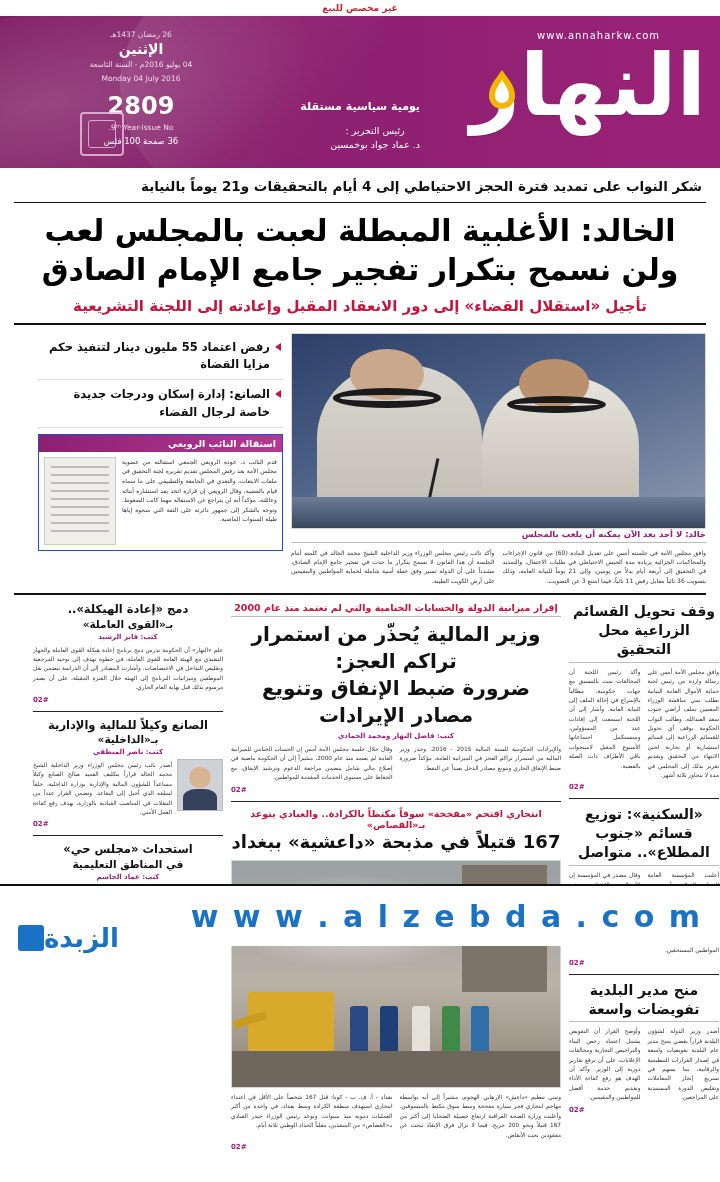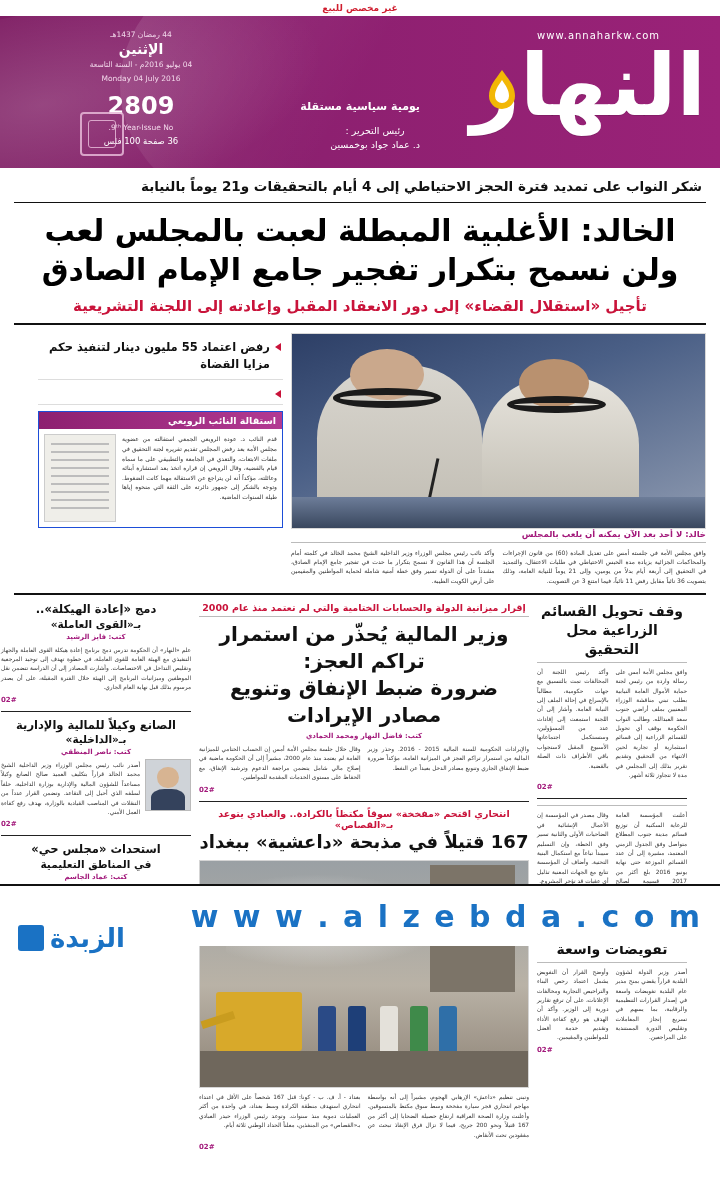--- a/index.html
+++ b/index.html
@@ -135,21 +135,21 @@
     font-weight:bold; padding:3px 6px;
   }
   .resign-body { display:flex; gap:6px; padding:5px; }
   .resign-text { flex:1; font-size:6px; line-height:1.6; text-align:justify; color:#333; }
   .doc-thumb { width:72px; height:88px; background:#efeee9; border:1px solid #ccc; position:relative; overflow:hidden; }
   .doc-thumb i { position:absolute; left:6px; right:6px; height:2px; background:#bdbdbd; display:block; }
 
   .rule-sep { height:2px; background:#111; margin:8px 14px 0; }
 
   
-  .cols { display:flex; gap:8px; padding:7px 1px 0;justify-content:flex-end; }
+  .cols { display:flex; gap:8px; padding:7px 1px 0; }
   .col-l { width:150px; }
   .col-m { width:330px; }
   .col-r { width:190px; }
 
   .sec-head {
     text-align:center; font-size:13px; font-weight:bold; color:#111; line-height:1.35;
   }
   .sec-head.small { font-size:14px; }
   .byline { font-size:7px; color:#a2187a; font-weight:bold; text-align:center; margin:3px 0; }
   .body-2col { display:flex; gap:7px; margin-top:5px; }
@@ -186,21 +186,21 @@
   .portrait .face { position:absolute; left:26%; top:14%; width:48%; height:42%; border-radius:50%; background:#d7b492; }
   .portrait .body { position:absolute; left:12%; bottom:0; width:76%; height:42%; border-radius:40% 40% 0 0; background:#34425c; }
 
   
   .footer {
     position:absolute; left:0; bottom:0; width:720px; height:62px;
     background:#ffffff; border-top:2px solid #111;
     display:flex; align-items:center; justify-content:space-between; padding:0 18px;
   }
   .footer .url { font-size:30px; font-weight:bold; color:#1a72c4; letter-spacing:2px; }
-  .footer .brand { display:flex; align-items:center; gap:6px;margin-top:44px; }
+  .footer .brand { display:flex; align-items:center; gap:0;margin-top:44px; }
   .footer .brand .ar { font-size:26px; font-weight:bold; color:#1a72c4; }
   .footer .brand .sq { width:26px; height:26px; background:#1a72c4; border-radius:3px; }
 </style>
 </head>
 <body>
 
 <div class="page">
 
   <div class="topstrip">غير مخصص للبيع</div>
 
@@ -216,21 +216,21 @@
       <path d="M20 12 C24 18 27 22 27 28 A7 7 0 0 1 13 28 C13 22 16 18 20 12 Z" fill="#ffffff"></path>
     </svg>
 
     <div class="tagline">يومية سياسية مستقلة</div>
     <div class="editor">
       <div>رئيس التحرير :</div>
       <div>د. عماد جواد بوخمسين</div>
     </div>
 
     <div class="infobox">
-      <div class="hijri">44 رمضان 1437هـ</div>
+      <div class="hijri">26 رمضان 1437هـ</div>
       <div class="dayname">الإثنين</div>
       <div class="gdate">04 يوليو 2016م - السنة التاسعة</div>
       <div class="gdate">Monday 04 July 2016</div>
       <div class="issue">2809</div>
       <div class="gdate">9ᵗʰ Year-Issue No.</div>
       <div class="pages">36 صفحة 100 فلس</div>
     </div>
 
     <div class="rosette"></div>
   </div>
@@ -265,20 +265,21 @@
       </div>
     </div>
 
     <div class="rail">
       <div class="bullet-item">
         <span class="bullet"></span>
         <span class="bullet-text">رفض اعتماد 55 مليون دينار لتنفيذ حكم مزايا القضاة</span>
       </div>
       <div class="bullet-item">
         <span class="bullet"></span>
+        <span class="bullet-text">الصانع: إدارة إسكان ودرجات جديدة خاصة لرجال القضاء</span>
       </div>
 
       <div class="resign-box">
         <div class="resign-head">استقالة النائب الرويعي</div>
         <div class="resign-body">
           <div class="resign-text">قدم النائب د. عودة الرويعي الجمعي استقالته من عضوية مجلس الأمة بعد رفض المجلس تقديم تقريره لجنة التحقيق في ملفات الابتعاث، والتعدي في الجامعة والتطبيقي على ما سماه قيام بالقضية، وقال الرويعي إن قراره اتخذ بعد استشارة أبنائه وعائلته، مؤكداً أنه لن يتراجع عن الاستقالة مهما كانت الضغوط. وتوجه بالشكر إلى جمهور دائرته على الثقة التي منحوه إياها طيلة السنوات الماضية.</div>
           <div class="doc-thumb">
             <i style="top:8px"></i>
               <i style="top:16px"></i>
               <i style="top:24px"></i>
@@ -371,20 +372,21 @@
         <div class="sec-head small">وقف تحويل القسائم الزراعية محل التحقيق</div>
         <div class="mini-rule"></div>
         <div class="body-2col">
           <div>وافق مجلس الأمة أمس على رسالة واردة من رئيس لجنة حماية الأموال العامة النيابية بطلب تبني مناقشة الوزراء المعنيين بملف أراضي جنوب سعد العبدالله. وطالب النواب الحكومة بوقف أي تحويل للقسائم الزراعية إلى قسائم استثمارية أو تجارية لحين الانتهاء من التحقيق وتقديم تقرير بذلك إلى المجلس في مدة لا تتجاوز ثلاثة أشهر.</div>
           <div>وأكد رئيس اللجنة أن المخالفات تمت بالتنسيق مع جهات حكومية، مطالباً بالإسراع في إحالة الملف إلى النيابة العامة. وأشار إلى أن اللجنة استمعت إلى إفادات عدد من المسؤولين، وستستكمل اجتماعاتها الأسبوع المقبل لاستجواب باقي الأطراف ذات الصلة بالقضية.</div>
         </div>
         <div class="contin">02#</div>
       </div>
       <div class="hr-b"></div>
       <div>
+        <div class="sec-head small">«السكنية»: توزيع قسائم «جنوب المطلاع».. متواصل</div>
         <div class="mini-rule"></div>
         <div class="body-2col">
           <div>أعلنت المؤسسة العامة للرعاية السكنية أن توزيع قسائم مدينة جنوب المطلاع متواصل وفق الجدول الزمني المعتمد، مشيرة إلى أن عدد القسائم الموزعة حتى نهاية يونيو 2016 بلغ أكثر من 2017 قسيمة لصالح المواطنين المستحقين.</div>
           <div>وقال مصدر في المؤسسة إن الأعمال الإنشائية في الضاحيات الأولى والثانية تسير وفق الخطة، وإن التسليم سيبدأ تباعاً مع استكمال البنية التحتية. وأضاف أن المؤسسة تتابع مع الجهات المعنية تذليل أي عقبات قد تؤخر المشروع.</div>
         </div>
         <div class="contin">02#</div>
       </div>
       <div class="hr-b"></div>
       <div>
         <div class="sec-head small">منح مدير البلدية تفويضات واسعة</div>

